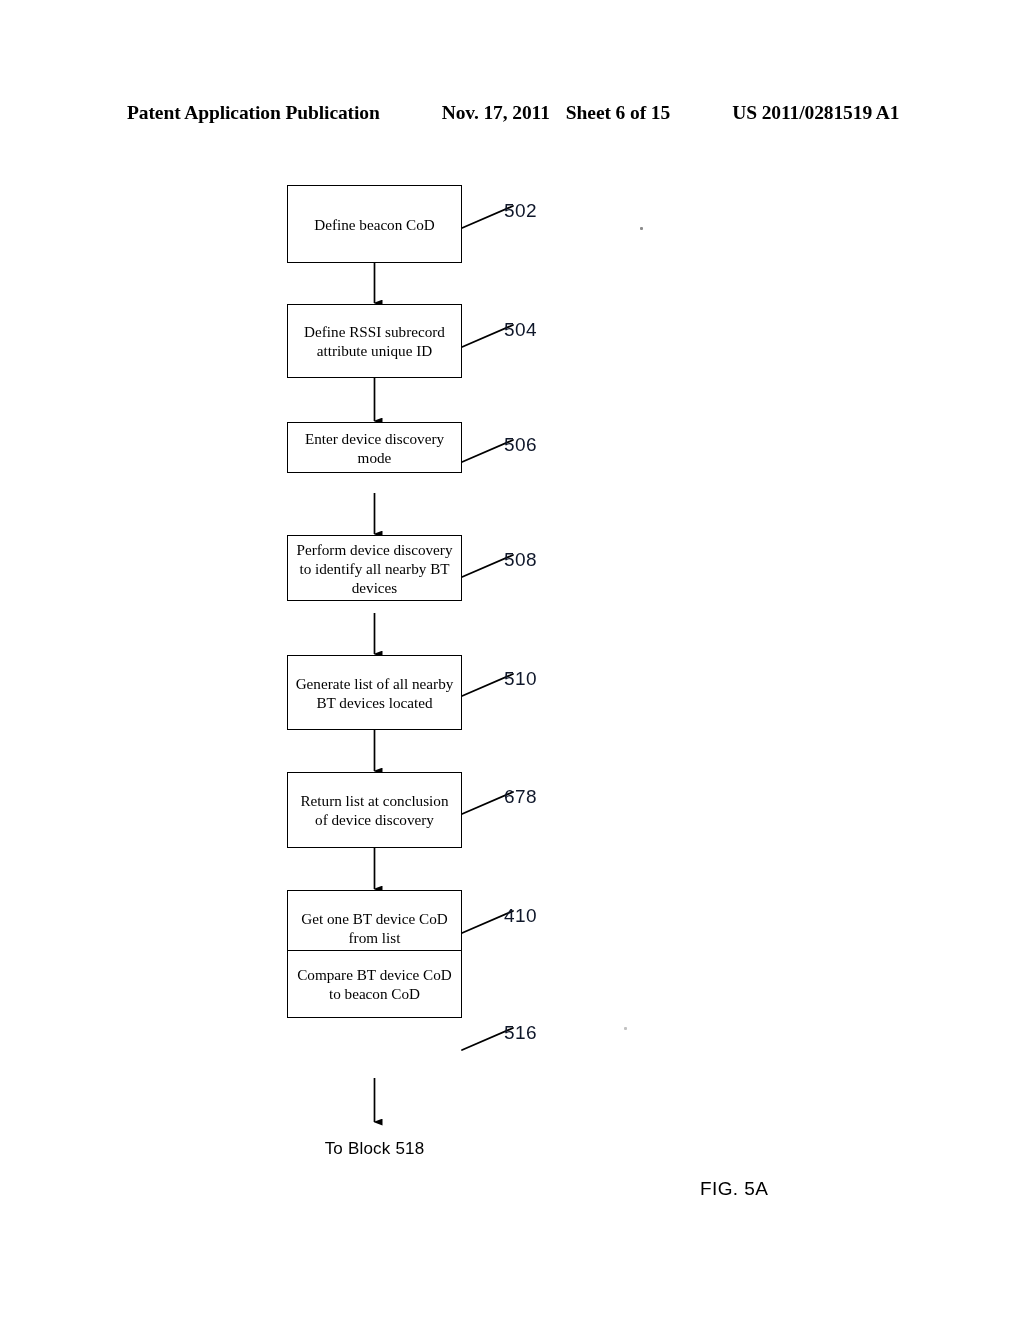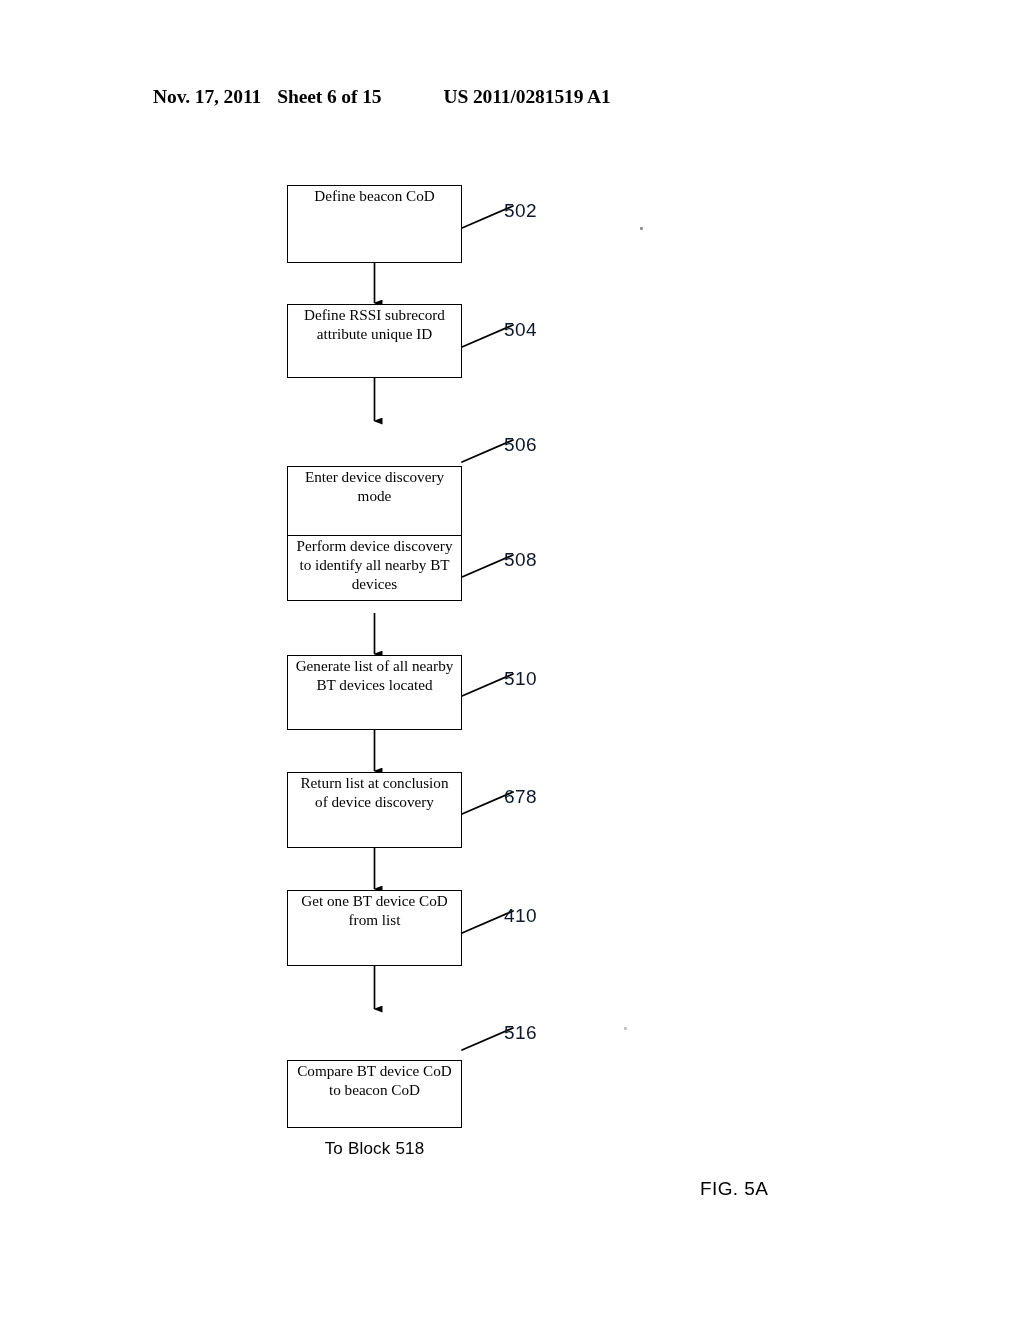--- a/index.html
+++ b/index.html
@@ -27,61 +27,61 @@
     display: flex;
     align-items: baseline;
     font-family: "Liberation Serif", "DejaVu Serif", serif;
     font-weight: bold;
     font-size: 19.5px;
     letter-spacing: -0.1px;
     white-space: nowrap;
   }
   .hdr-pub      { margin-right: 36px; }
   .hdr-date     { margin-right: 16px; margin-left: 26px; }
-  .hdr-sheet    { margin-right: 62px; }
+  .hdr-sheet    { margin-right: 62px; margin-top: 16px; }
   .hdr-patno    { }
 
   
   .figure {
     position: absolute;
     top: 0;
     left: 0;
     width: 1024px;
     height: 1320px;
   }
 
   .fc-box {
     position: absolute;
     left: 287px;
     width: 175px;
     box-sizing: border-box;
     border: 1.3px solid #000000;
     background: #ffffff;
     display: flex;
-    align-items: flex-start;
+    align-items: center;
     justify-content: center;
     text-align: center;
   }
   .fc-box-text {
     font-family: "Liberation Serif", "DejaVu Serif", serif;
     font-size: 15.2px;
     line-height: 19px;
     padding: 0 7px;
     white-space: pre-line;
   }
 
   
   .box-502 { top: 185px; height: 78px; }
   .box-504 { top: 304px; height: 74px; }
-  .box-506 { top: 422px; height: 71px; margin-top: 44px; }
+  .box-506 { top: 422px; height: 51px; }
   .box-508 { top: 535px; height: 66px; }
   .box-510 { top: 655px; height: 75px; }
   .box-512 { top: 772px; height: 76px; }
   .box-514 { top: 890px; height: 76px; }
-  .box-516 { top: 1060px; height: 68px; }
+  .box-516 { top: 950px; height: 68px; }
 
   
   .ref-num {
     position: absolute;
     left: 504px;
     font-family: "Liberation Sans", "DejaVu Sans", sans-serif;
     font-size: 19px;
     letter-spacing: 0.4px;
     color: #0f172a;
     white-space: nowrap;
@@ -136,20 +136,21 @@
     left: 0;
     width: 1024px;
     height: 1320px;
     pointer-events: none;
   }
 </style>
 </head>
 <body>
 
 <div class="page-header">
+  <span class="hdr-pub">Patent Application Publication</span>
   <span class="hdr-date">Nov. 17, 2011</span>
   <span class="hdr-sheet">Sheet 6 of 15</span>
   <span class="hdr-patno">US 2011/0281519 A1</span>
 </div>
 
 <div class="figure">
 
   <svg class="overlay" viewBox="0 0 1024 1320" xmlns="http://www.w3.org/2000/svg">
     <defs>
       <marker id="arrowhead" markerWidth="8" markerHeight="9" refX="3.4" refY="8" orient="auto" markerUnits="userSpaceOnUse">

